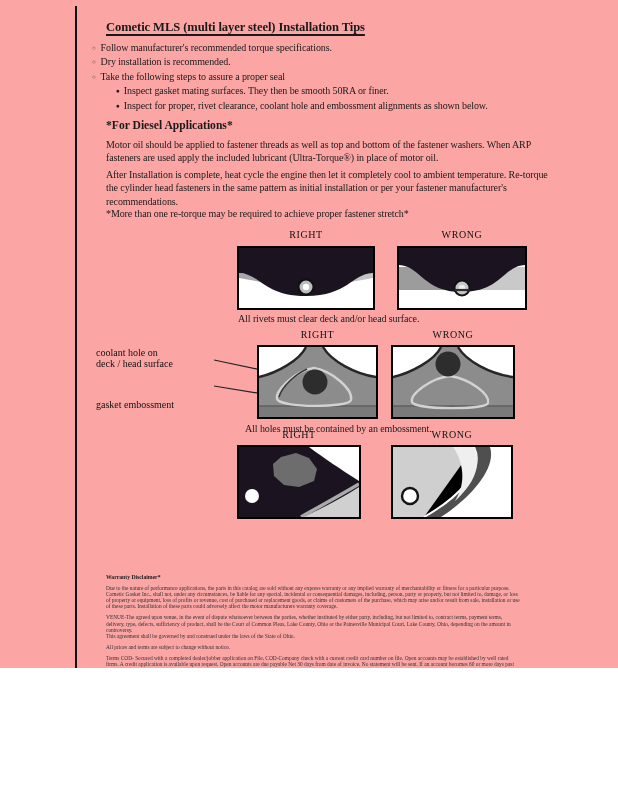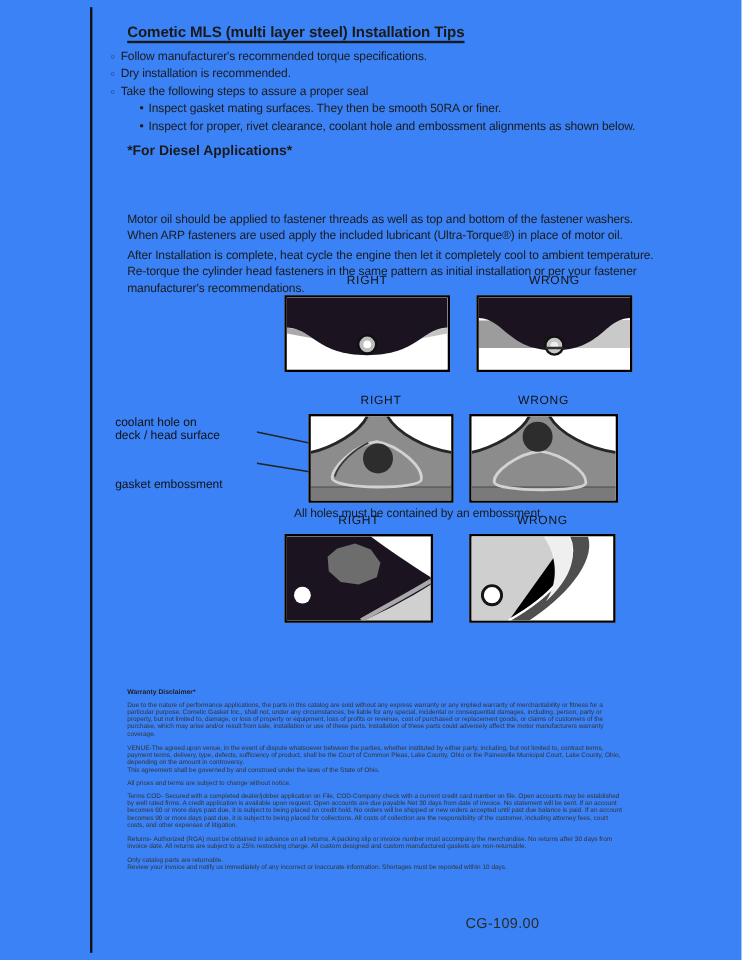--- a/index.html
+++ b/index.html
@@ -1,27 +1,27 @@
 <!DOCTYPE html>
 <html><head>
 <meta charset="utf-8">
 <style>
   html,body{margin:0;padding:0;background:#fff;}
-  .page{position:relative;width:618px;height:800px;background:#3b82f6;overflow:hidden;
-        font-family:Liberation Sans, sans-serif;color:#1a1a1a;}
+  .page{position:relative;width:618px;height:668px;background:#fca5a5;overflow:hidden;
+        font-family:Liberation Serif, serif;color:#1a1a1a;}
   .vrule{position:absolute;left:75px;top:6px;width:2px;height:788px;background:#121212;}
   .title{position:absolute;left:106px;top:20px;font-size:12.6px;font-weight:700;letter-spacing:-0.1px;}
   .title span{text-decoration:underline;text-decoration-thickness:1.6px;text-underline-offset:3px;}
   .bullets{position:absolute;left:92px;top:41px;font-size:10px;line-height:14.4px;letter-spacing:-0.1px;}
   .bullet{display:flex;}
   .bullet::before{content:"○";font-size:6px;line-height:14.4px;margin-right:5px;}
   .subbullet{display:flex;padding-left:24px;}
   .subbullet::before{content:"●";font-size:6.5px;line-height:14.4px;margin-right:4px;}
   .h2{position:absolute;left:106px;top:119px;font-size:11.6px;font-weight:700;}
-  .body-text{font-size:10px;line-height:13.4px;letter-spacing:-0.1px;margin-top:39px;}
+  .body-text{font-size:10px;line-height:13.4px;letter-spacing:-0.1px;}
   .p1{position:absolute;left:106px;top:138px;width:448px;}
   .p2{position:absolute;left:106px;top:168px;width:452px;}
   .note{position:absolute;left:106px;top:207px;width:452px;}
   .dlabel{position:absolute;font-size:10px;letter-spacing:0.6px;color:#111;}
   .dbox{position:absolute;border:2px solid #000;background:#fff;line-height:0;}
   .dbox svg{display:block;}
   .caption{position:absolute;font-size:10px;letter-spacing:-0.1px;white-space:pre-line;line-height:12.6px;}
   .callout{position:absolute;font-size:10px;line-height:10.6px;white-space:pre-line;color:#111;}
   .pointer-lines{position:absolute;left:214px;top:352px;}
   .warr{position:absolute;left:106px;top:574px;width:414px;font-size:5.4px;line-height:6.1px;
@@ -55,20 +55,21 @@
         <span>Inspect gasket mating surfaces.  They then be smooth 50RA or finer.</span>
       </div>
     <div class="subbullet">
         <span>Inspect for proper, rivet clearance, coolant hole and embossment alignments as shown below.</span>
       </div>
   </div>
 
   <div class="h2">*For Diesel Applications*</div>
   <div class="body-text p1">Motor oil should be applied to fastener threads as well as top and bottom of the fastener washers. When ARP fasteners are used apply the included lubricant (Ultra-Torque®) in place of motor oil.</div>
   <div class="body-text p2">After Installation is complete, heat cycle the engine then let it completely cool to ambient temperature. Re-torque the cylinder head fasteners in the same pattern as initial installation or per your fastener manufacturer's recommendations.</div>
+  <div class="body-text note">*More than one re-torque may be required to achieve proper fastener stretch*</div>
 
   <div class="dlabel" style="left:237px;top:229px;width:138px;text-align:center;">RIGHT</div>
   <div class="dlabel" style="left:397px;top:229px;width:130px;text-align:center;">WRONG</div>
 
   <div class="dbox" style="left:237px;top:246px;">
     <svg width="134" height="60" viewBox="0 0 134 60">
       <rect width="134" height="60" fill="#ffffff"></rect>
       <polygon points="0,25 44,33 44,38 0,30" fill="#a9a9a9"></polygon>
       <polygon points="134,25 90,33 90,38 134,30" fill="#c4c4c4"></polygon>
       <path d="M0,0 H134 V25 C112,26 109,48 67,48 C25,48 22,26 0,25 Z" fill="#1b1420"></path>
@@ -83,20 +84,21 @@
       <polygon points="0,19 126,19 126,42 0,42" fill="#9c9c9c"></polygon>
       <polygon points="63,19 126,19 126,42 75,42" fill="#c9c9c9"></polygon>
       <rect y="42" width="126" height="18" fill="#ffffff"></rect>
       <path d="M0,0 H126 V17 C104,18 102,44 63,44 C24,44 22,18 0,17 Z" fill="#1b1420"></path>
       <circle cx="63" cy="40" r="7.5" fill="#c6c6c6" stroke="#101010" stroke-width="2"></circle>
       <circle cx="63" cy="40" r="3.2" fill="#ededed"></circle>
       <line x1="55.5" y1="42" x2="70.5" y2="42" stroke="#2e2e2e" stroke-width="2.2"></line>
     </svg>
   </div>
 
+  <div class="caption" style="left:238px;top:313px;">All rivets must clear deck and/or head surface.</div>
 
   <div class="dlabel" style="left:257px;top:329px;width:121px;text-align:center;">RIGHT</div>
   <div class="dlabel" style="left:391px;top:329px;width:124px;text-align:center;">WRONG</div>
 
   <div class="callout" style="left:96px;top:348px;width:117px;">coolant hole on
 deck / head surface</div>
   <div class="callout" style="left:96px;top:400px;width:117px;">gasket embossment</div>
 
   <svg class="pointer-lines" width="100" height="48" viewBox="0 0 100 48">
     <line x1="0" y1="8" x2="86" y2="26" stroke="#222222" stroke-width="1.2"></line>

